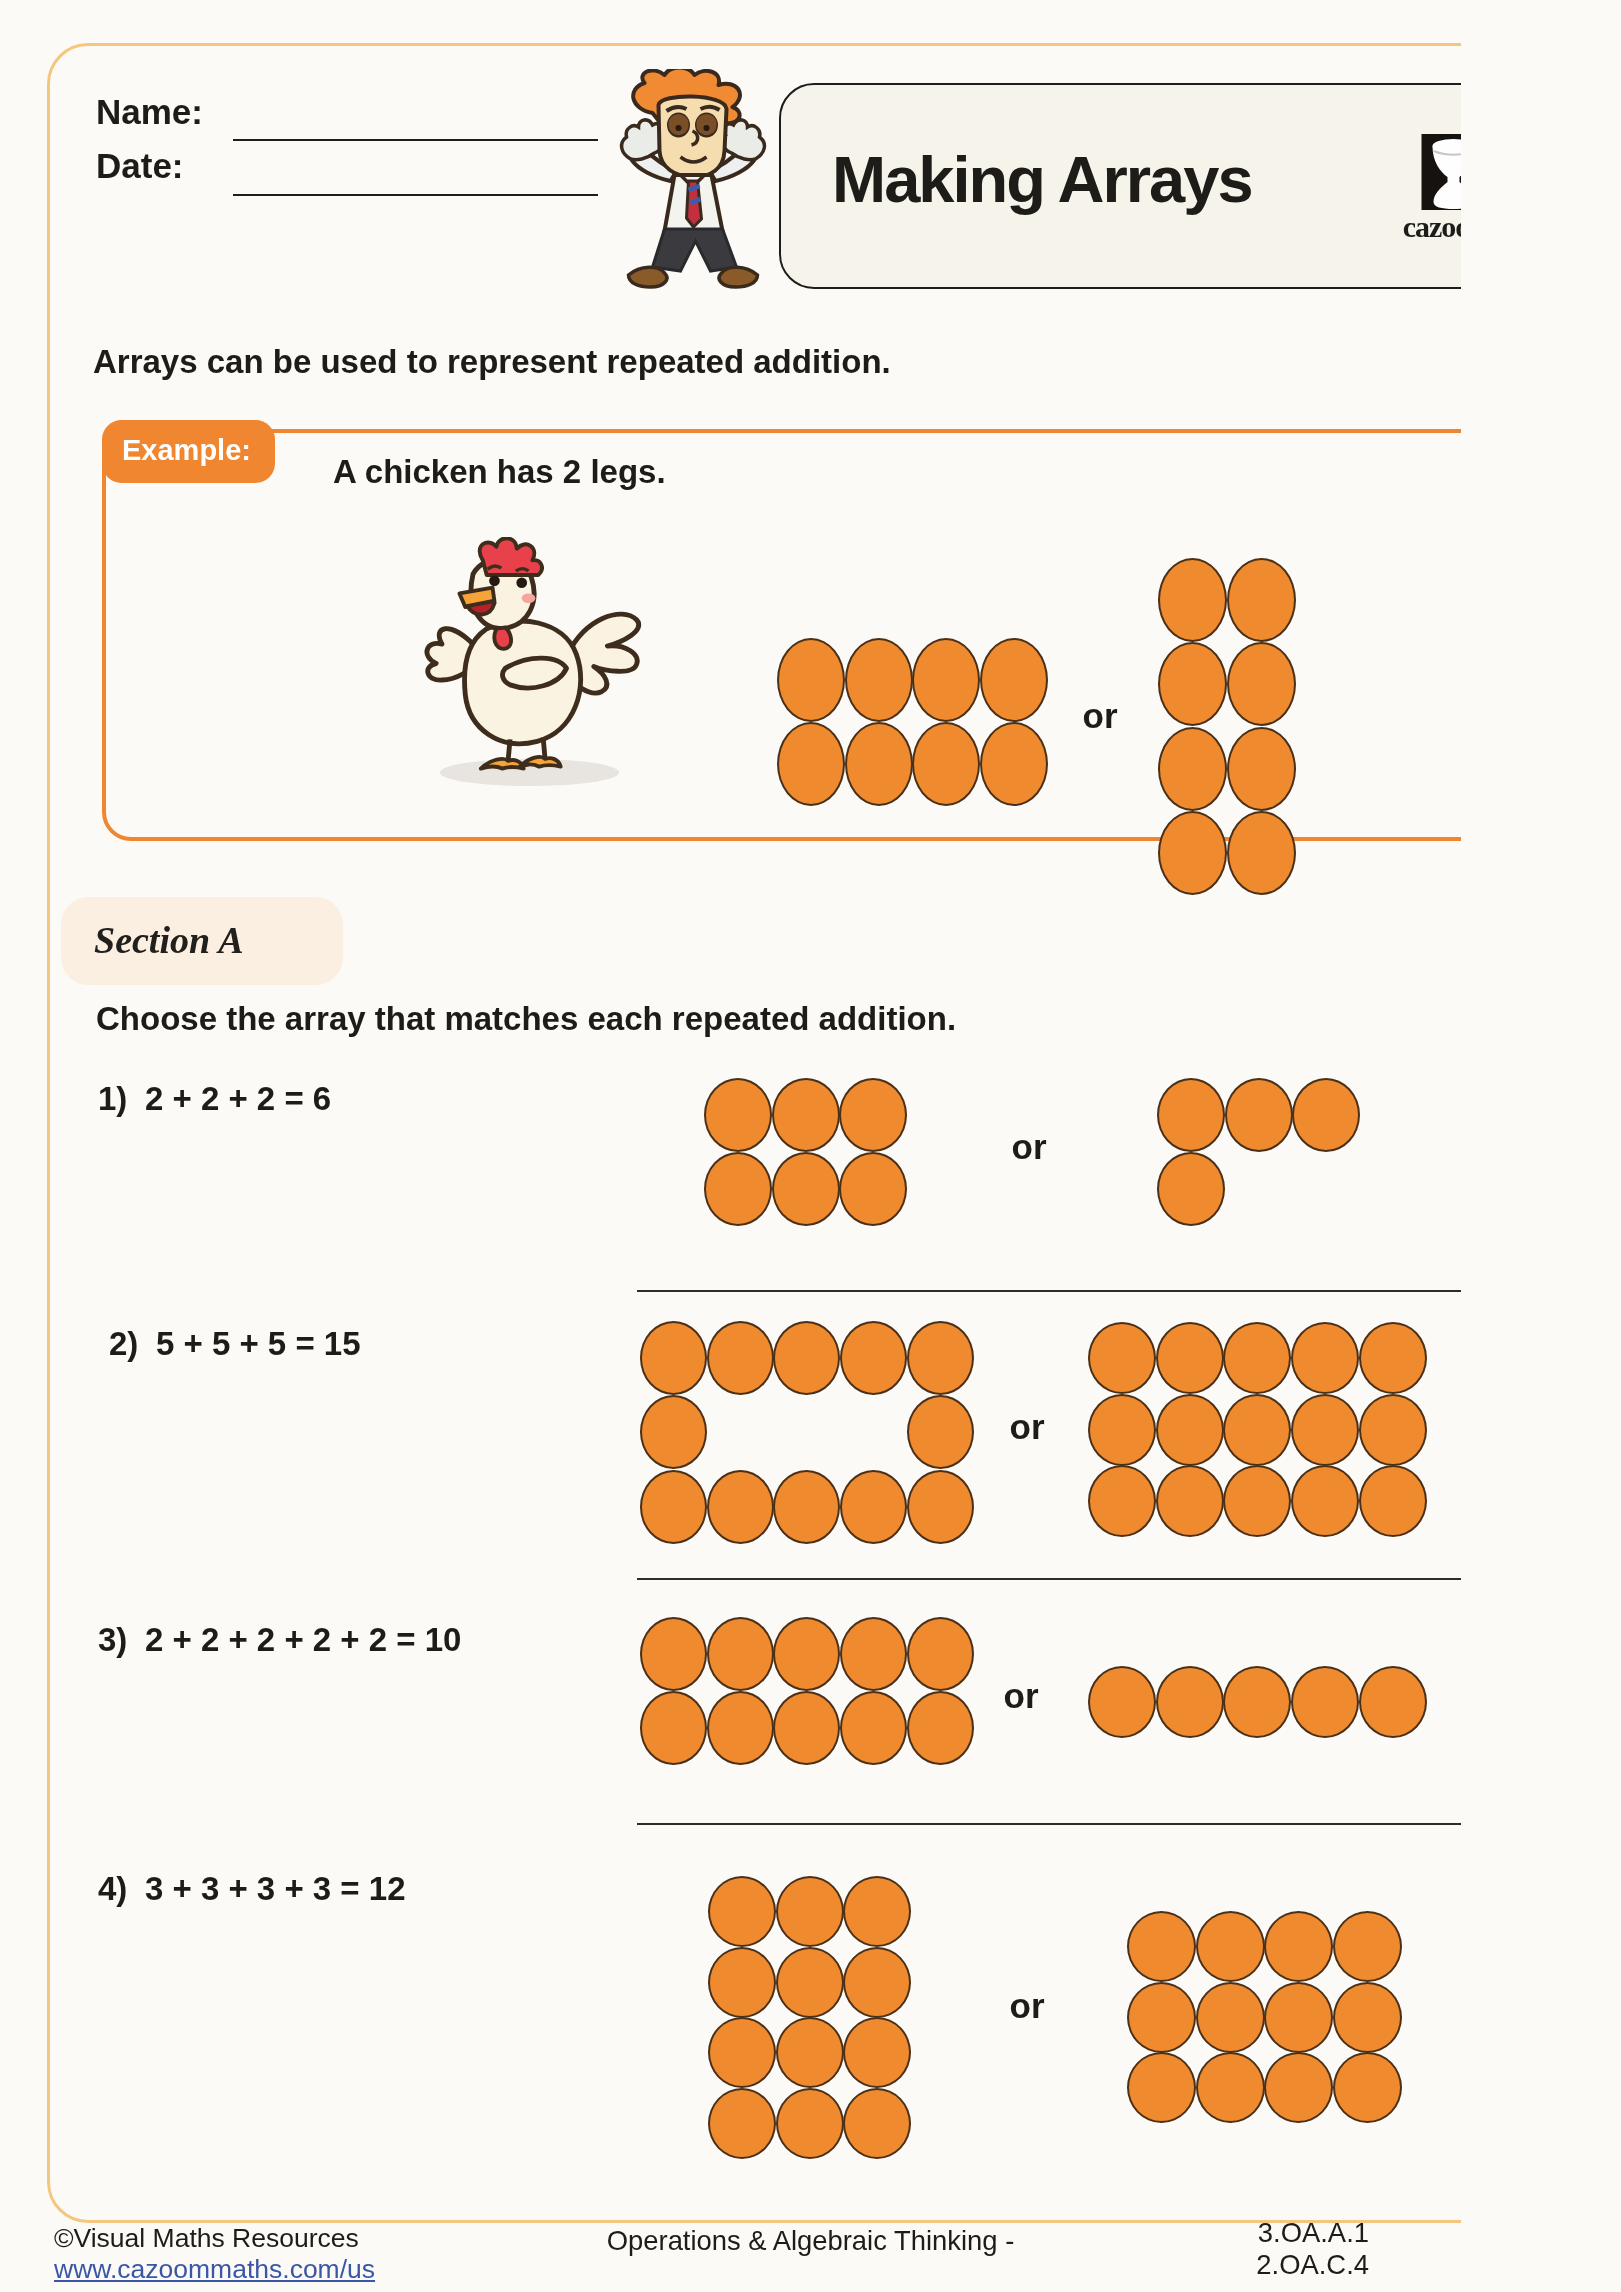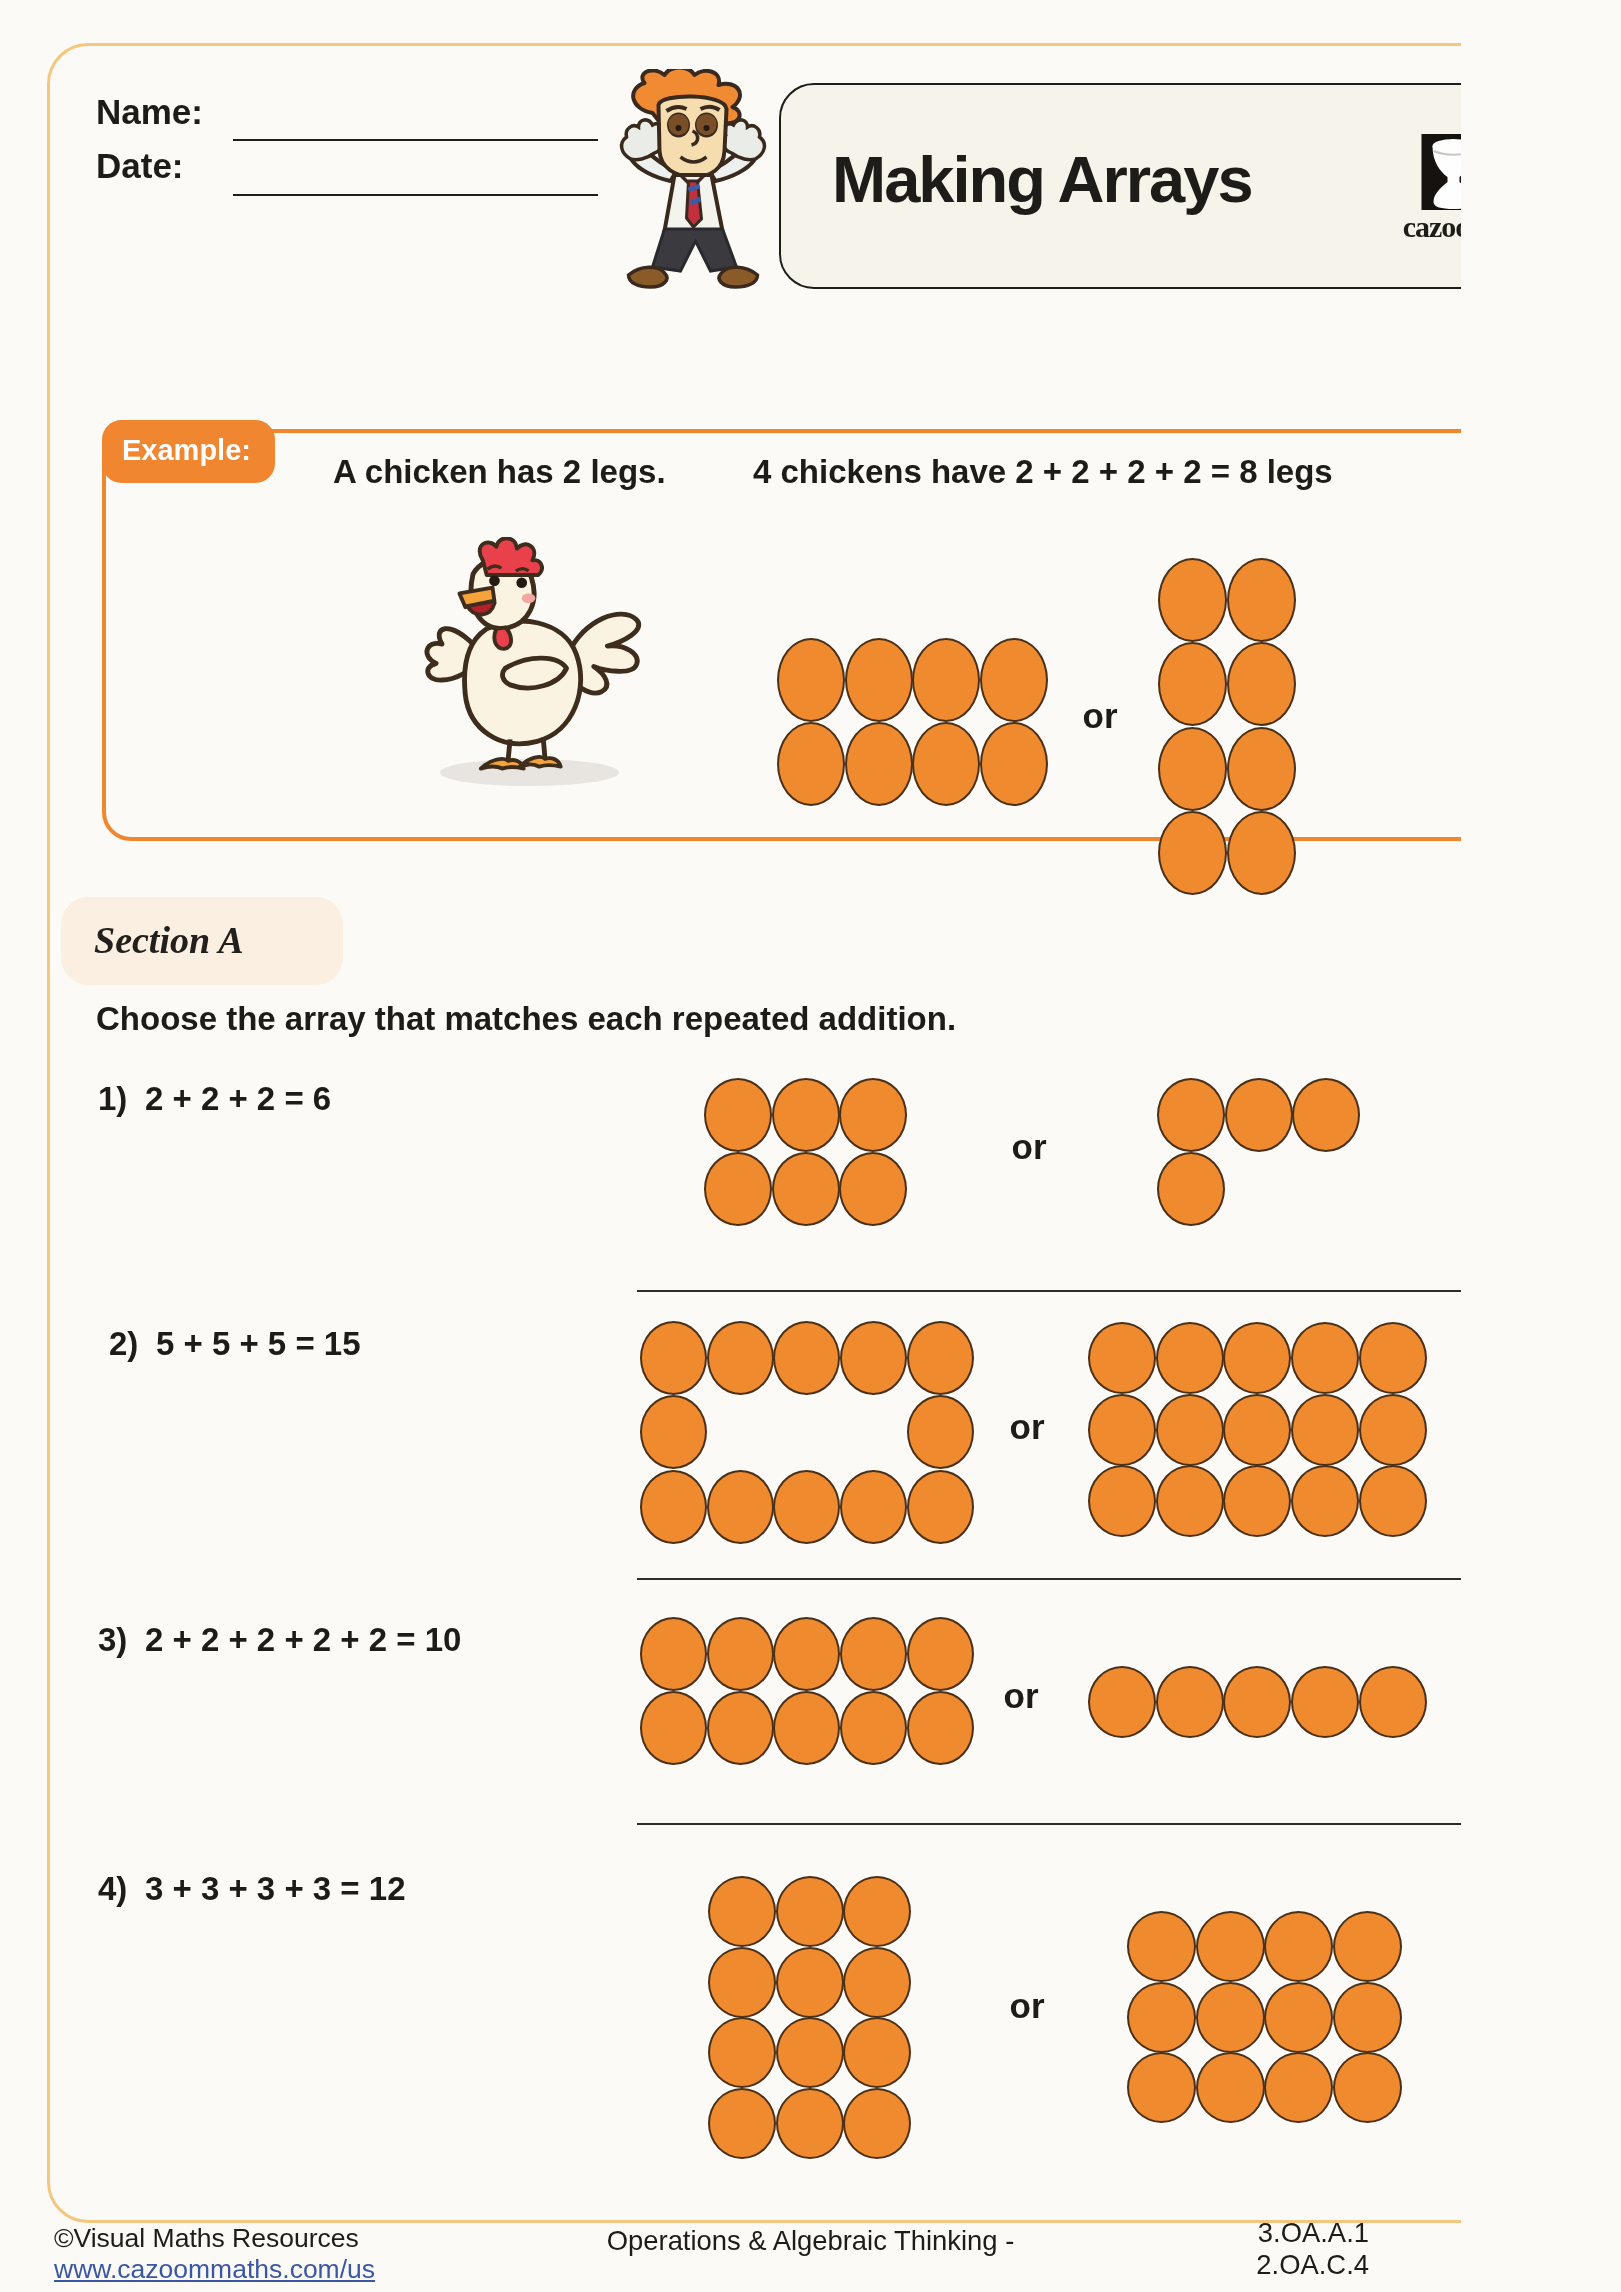--- a/index.html
+++ b/index.html
@@ -104,27 +104,27 @@
     <div class="page-title">Making Arrays</div>
     <svg class="abs" style="left:640px;top:49px;" width="65" height="76" viewBox="0 0 64 76">
       <rect width="64" height="76" fill="#151210"></rect>
       <ellipse cx="32" cy="12" rx="21" ry="7" fill="#FEFEFE"></ellipse>
       <path d="M11 12 C 11 28 19 38 26 43 L 26 48 C 19 54 12 60 12 68 C 12 73 20 75 32 75 C 44 75 52 73 52 68 C 52 60 45 54 38 48 L 38 43 C 45 38 53 28 53 12 Z" fill="#FEFEFE"></path>
       <path d="M12 17 C 24 22 40 22 52 17" stroke="#C9C6C2" stroke-width="2" fill="none"></path>
     </svg>
     <div class="wordmark">cazoom!</div>
   </div>
 
+  <div class="abs b" style="left:93px;top:343px;font-size:33px;white-space:nowrap;">Arrays can be used to represent repeated addition.</div>
 
   <div class="example-box"></div>
   <div class="example-tab">
     <span>Example:</span>
   </div>
   <div class="caption" style="left:333px;top:453px;">A chicken has 2 legs.</div>
-  <div class="caption" style="left:753px;top:453px;">4 chickens have 2 + 2 + 2 + 2 = 8 legs</div>
 
   <svg class="abs" style="left:412px;top:537px;" width="235" height="253" viewBox="0 0 240 260">
     <ellipse cx="120" cy="242" rx="92" ry="14" fill="#E8E5E0"></ellipse>
     <g fill="#FBF3E1" stroke="#3E2D1C" stroke-width="5" stroke-linejoin="round">
       <path d="M160 120 C 175 85 215 70 230 85 C 240 96 215 108 200 112 C 218 110 234 120 230 131 C 226 142 198 138 186 133 C 198 141 205 153 194 159 C 182 165 163 150 156 138 Z"></path>
       <path d="M62 110 C 38 86 20 92 30 110 C 14 106 8 122 24 130 C 10 133 14 148 30 147 C 44 147 60 138 68 126 Z"></path>
       <path d="M75 95 C 108 78 155 86 168 120 C 181 155 166 200 128 210 C 90 220 58 198 54 162 C 51 132 56 108 75 95 Z"></path>
       <path d="M95 135 C 120 120 150 122 158 135 C 150 152 122 160 100 152 C 92 148 90 141 95 135 Z"></path>
       <path d="M62 38 C 74 16 112 16 122 42 C 130 66 120 90 94 94 C 70 96 54 72 62 38 Z"></path>
     </g>

